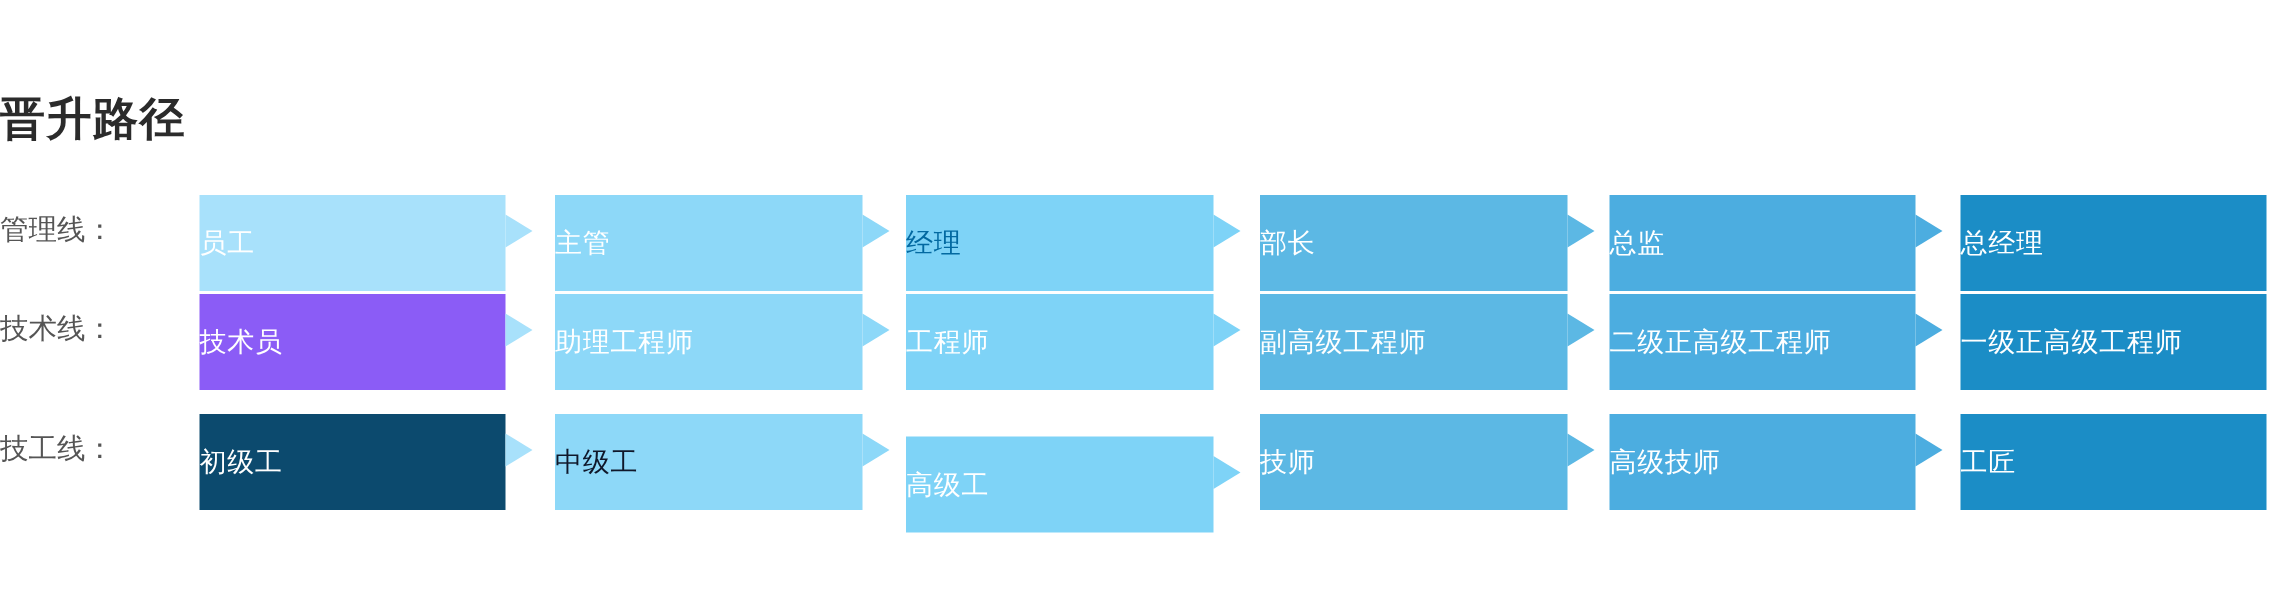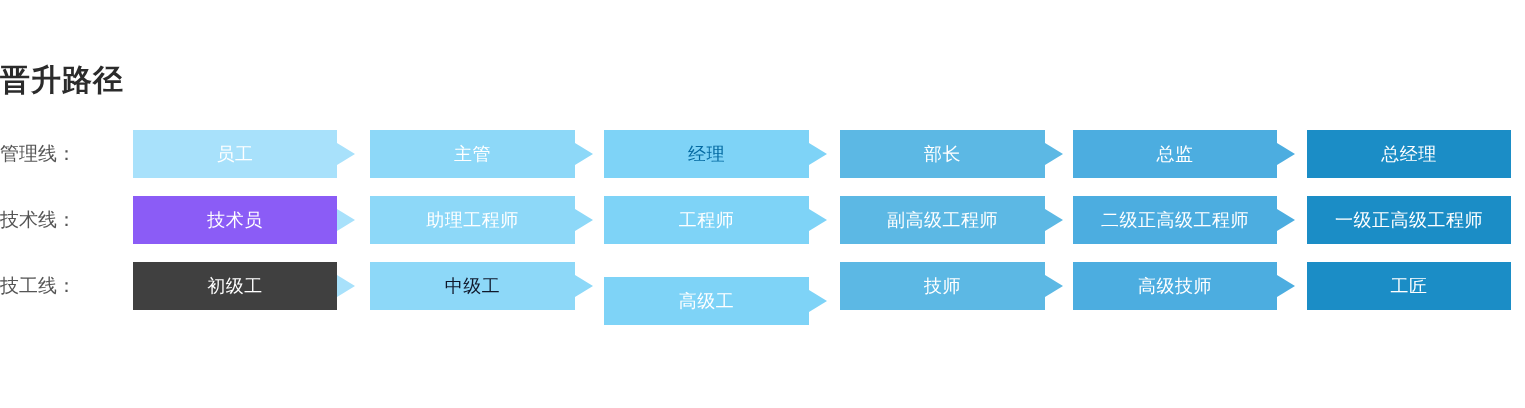--- a/index.html
+++ b/index.html
@@ -57,25 +57,24 @@
   .step {
     position: absolute;
     top: 0;
     height: 48px;
     box-sizing: border-box;
   }
   .step-body {
     position: absolute;
     left: 0;
     top: 0;
-    height: 48px;
+    height: 64px;
     width: 100%;
     display: flex;
     align-items: center;
-    justify-content: center;
   }
   .step-label {
     font-size: 18px;
     color: #ffffff;
     white-space: nowrap;
     line-height: 1;
     letter-spacing: 0.5px;
   }
   .step-arrow {
     position: absolute;
@@ -171,25 +170,25 @@
             </div>
             <div class="step-arrow" style="border-left-color: rgb(76, 173, 224);"></div>
           </div>
           <div class="step" style="left: 1174px; width: 204px;">
             <div class="step-body" style="background: rgb(27, 141, 198);">
               <span class="step-label" style="color: rgb(255, 255, 255);">一级正高级工程师</span>
             </div>
           </div>
         </div>
       </div>
-      <div class="track" style="top: 262px;">
+      <div class="track" style="top: 276px;">
         <div class="track-label">技工线：</div>
         <div class="steps">
           <div class="step" style="left: 0px; width: 204px;">
-            <div class="step-body" style="background: #404040;">
+            <div class="step-body" style="background: #0c4a6e;">
               <span class="step-label" style="color: rgb(255, 255, 255);">初级工</span>
             </div>
             <div class="step-arrow" style="border-left-color: rgb(168, 225, 251);"></div>
           </div>
           <div class="step" style="left: 237px; width: 205px;">
             <div class="step-body" style="background: rgb(141, 216, 248);">
               <span class="step-label" style="color: #0f172a;">中级工</span>
             </div>
             <div class="step-arrow" style="border-left-color: rgb(141, 216, 248);"></div>
           </div>

